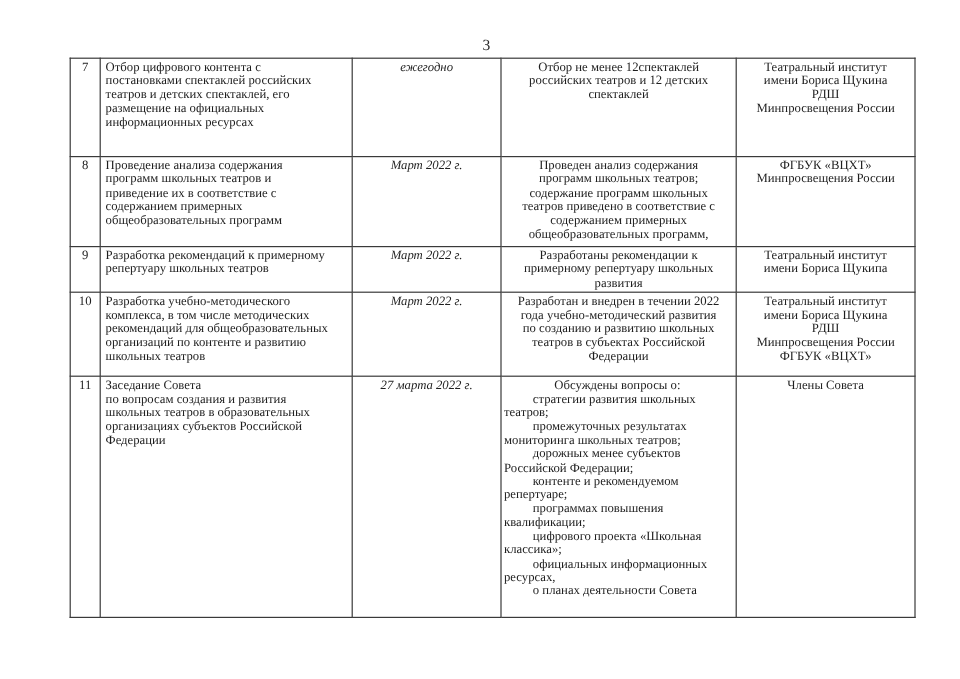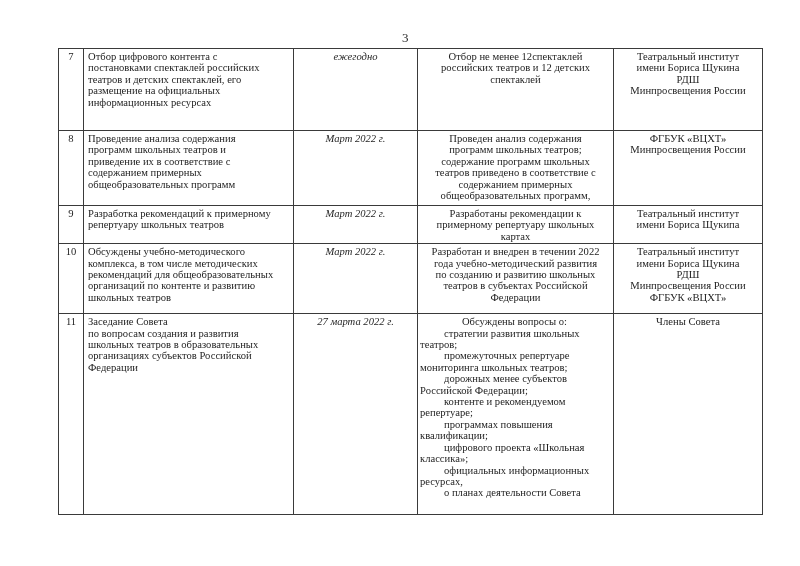--- a/index.html
+++ b/index.html
@@ -119,32 +119,32 @@
     <tr class="r9">
       <td class="num">9</td>
       <td class="task">
         <span class="line">Разработка рекомендаций к примерному</span>
         <span class="line">репертуару школьных театров</span>
       </td>
       <td class="deadline">Март 2022 г.</td>
       <td class="result">
         <span class="line">Разработаны рекомендации к</span>
         <span class="line">примерному репертуару школьных</span>
-        <span class="line">картах</span>
+        <span class="line">развития</span>
       </td>
       <td class="resp">
         <span class="line">Театральный институт</span>
         <span class="line">имени Бориса Щукипа</span>
       </td>
     </tr>
 
     <tr class="r10">
       <td class="num">10</td>
       <td class="task">
-        <span class="line">Обсуждены учебно-методического</span>
+        <span class="line">Разработка учебно-методического</span>
         <span class="line">комплекса, в том числе методических</span>
         <span class="line">рекомендаций для общеобразовательных</span>
         <span class="line">организаций по контенте и развитию</span>
         <span class="line">школьных театров</span>
       </td>
       <td class="deadline">Март 2022 г.</td>
       <td class="result">
         <span class="line">Разработан и внедрен в течении 2022</span>
         <span class="line">года учебно-методический развития</span>
         <span class="line">по созданию и развитию школьных</span>
@@ -168,21 +168,21 @@
         <span class="line">школьных театров в образовательных</span>
         <span class="line">организациях субъектов Российской</span>
         <span class="line">Федерации</span>
       </td>
       <td class="deadline">27 марта 2022 г.</td>
       <td class="result list">
         <div class="result-list">
           <span class="head">Обсуждены вопросы о:</span>
           <span class="ind">стратегии развития школьных</span>
           <span class="cont">театров;</span>
-          <span class="ind">промежуточных репертуаре</span>
+          <span class="ind">промежуточных результатах</span>
           <span class="cont">мониторинга школьных театров;</span>
           <span class="ind">дорожных менее субъектов</span>
           <span class="cont">Российской Федерации;</span>
           <span class="ind">контенте и рекомендуемом</span>
           <span class="cont">репертуаре;</span>
           <span class="ind">программах повышения</span>
           <span class="cont">квалификации;</span>
           <span class="ind">цифрового проекта «Школьная</span>
           <span class="cont">классика»;</span>
           <span class="ind">официальных информационных</span>

